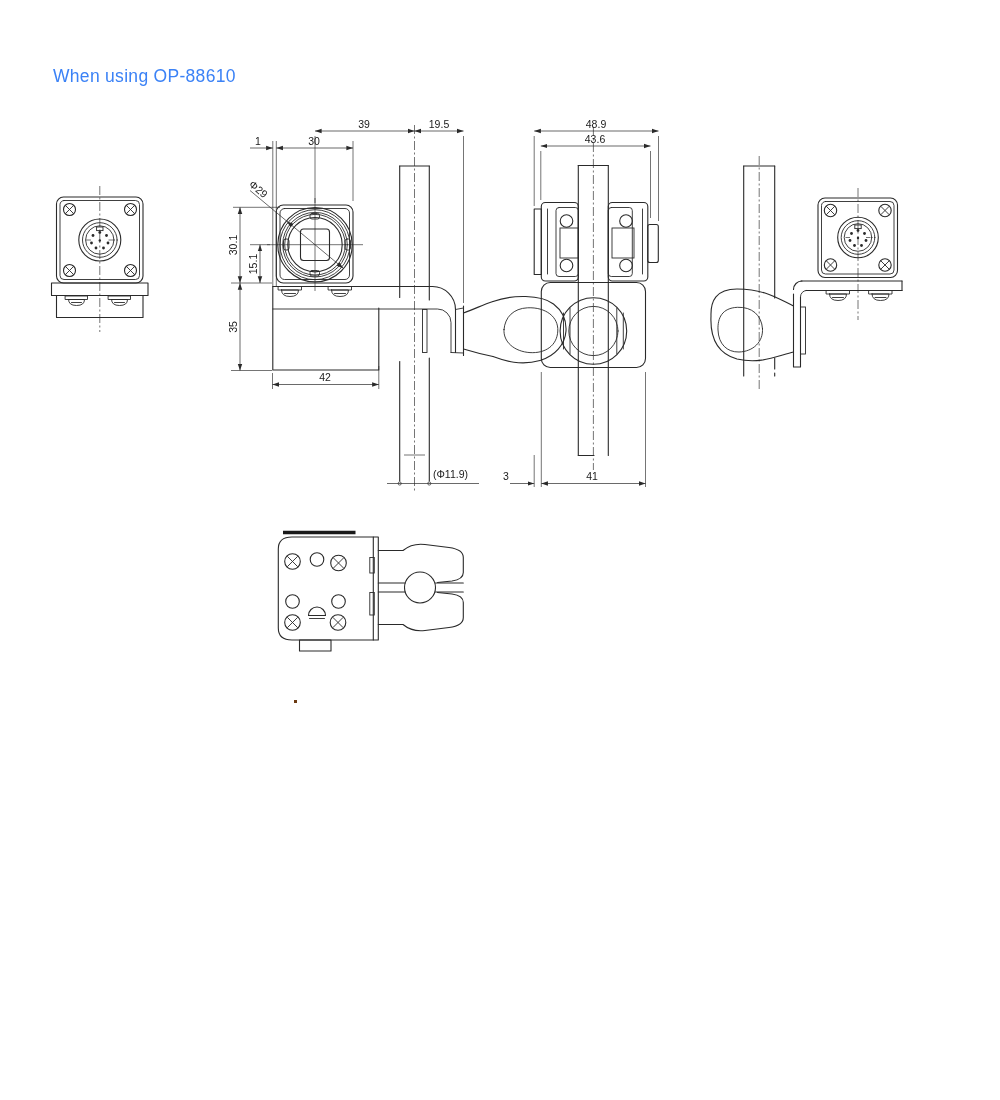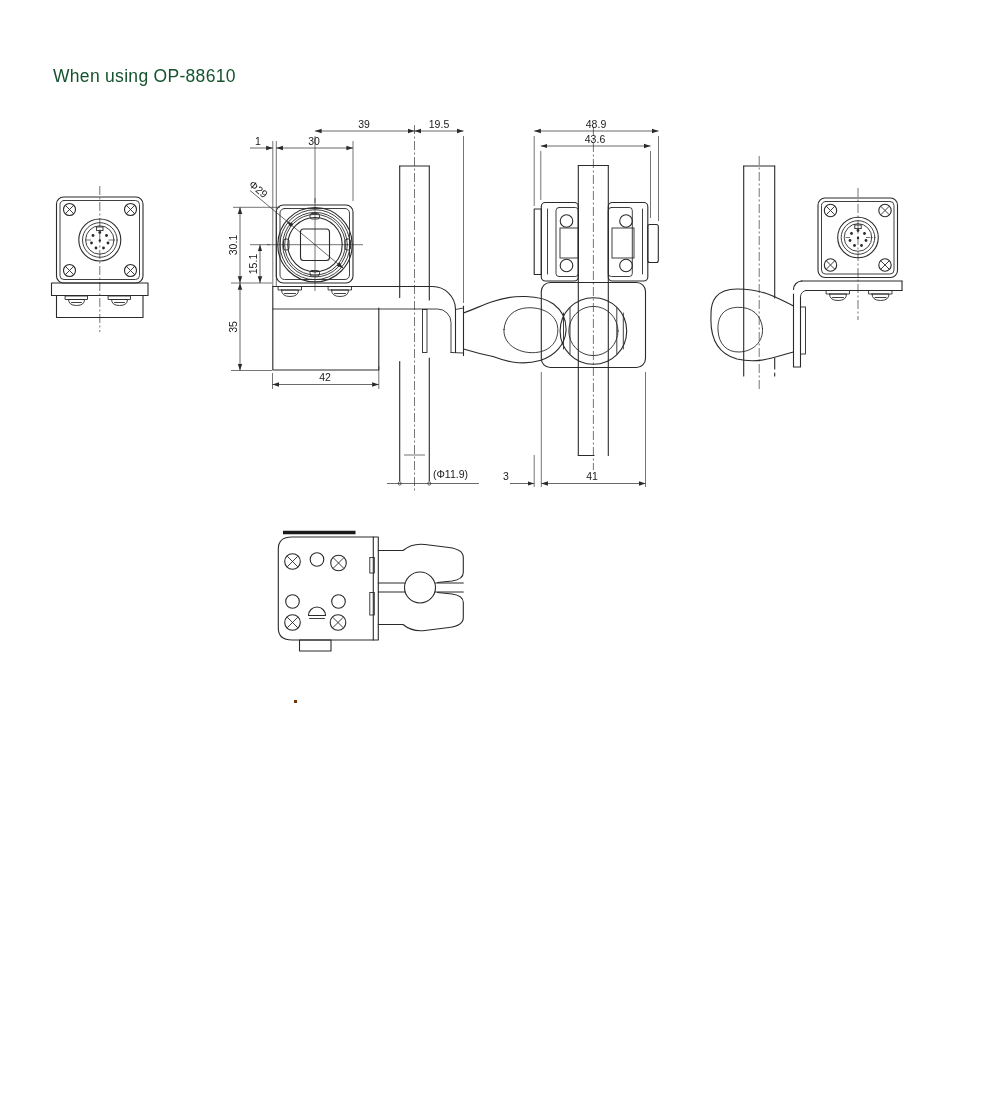--- a/index.html
+++ b/index.html
@@ -1,18 +1,18 @@
 <!DOCTYPE html>
 <html><head>
 <meta charset="utf-8">
 <style>
   html,body{margin:0;padding:0;background:#fff;}
   #canvas{position:relative;width:1000px;height:1100px;background:#ffffff;overflow:hidden;
           font-family:"Liberation Sans",sans-serif;}
-  #title{position:absolute;left:53px;top:66px;font-size:17.5px;color:#14532d;letter-spacing:.3px;}
+  #title{position:absolute;left:53px;top:66px;font-size:17.5px;color:#3b82f6;letter-spacing:.3px;}
   #stray{position:absolute;left:294px;top:700px;width:3px;height:3px;background:#6b3a12;
          font-size:0;line-height:0;overflow:hidden;}
   svg{position:absolute;left:0;top:0;}
   .o{stroke:#2a2a2a;stroke-width:1.1;fill:none;stroke-linecap:round;stroke-linejoin:round;}
   .m{stroke:#2a2a2a;stroke-width:0.9;fill:none;stroke-linecap:round;}
   .t{stroke:#2a2a2a;stroke-width:0.65;fill:none;stroke-linecap:butt;}
   .cl{stroke:#2a2a2a;stroke-width:0.65;fill:none;stroke-dasharray:9 2.5 2 2.5;}
   .dim{stroke:#2a2a2a;stroke-width:0.7;fill:none;}
   .lbl{font-family:"Liberation Sans",sans-serif;font-size:10.5px;fill:#1a1a1a;}
   .thk{stroke:#1a1a1a;stroke-width:3.5;fill:none;}

